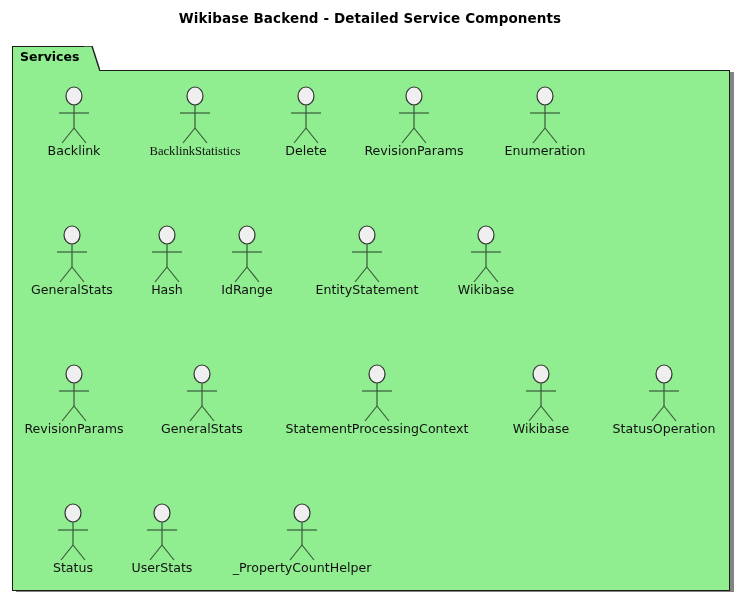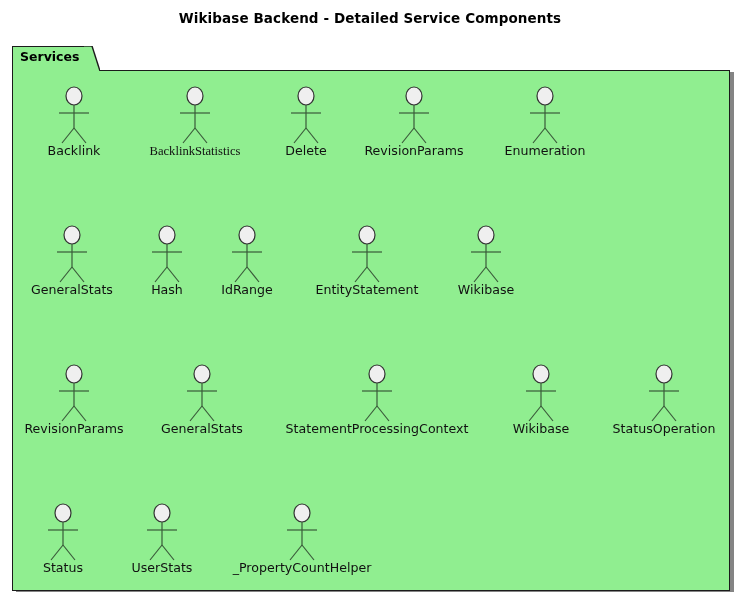--- a/index.html
+++ b/index.html
@@ -288,21 +288,21 @@
       <div class="actor" style="left: 664px; top: 362px;">
         <svg class="actor-figure" width="50" height="62" viewBox="0 0 50 62">
           <ellipse cx="25" cy="12" rx="8" ry="9" fill="#efefef" stroke="#333333" stroke-width="1.2"></ellipse>
           <line x1="25" y1="21" x2="25" y2="44" stroke="#3a5a3a" stroke-width="1.2"></line>
           <line x1="10" y1="29" x2="40" y2="29" stroke="#3a5a3a" stroke-width="1.2"></line>
           <line x1="25" y1="44" x2="13" y2="59" stroke="#3a5a3a" stroke-width="1.2"></line>
           <line x1="25" y1="44" x2="37" y2="59" stroke="#3a5a3a" stroke-width="1.2"></line>
         </svg>
         <div class="actor-label">StatusOperation</div>
       </div>
-      <div class="actor" style="left: 63px; top: 501px;">
+      <div class="actor" style="left: 73px; top: 501px;">
         <svg class="actor-figure" width="50" height="62" viewBox="0 0 50 62">
           <ellipse cx="25" cy="12" rx="8" ry="9" fill="#efefef" stroke="#333333" stroke-width="1.2"></ellipse>
           <line x1="25" y1="21" x2="25" y2="44" stroke="#3a5a3a" stroke-width="1.2"></line>
           <line x1="10" y1="29" x2="40" y2="29" stroke="#3a5a3a" stroke-width="1.2"></line>
           <line x1="25" y1="44" x2="13" y2="59" stroke="#3a5a3a" stroke-width="1.2"></line>
           <line x1="25" y1="44" x2="37" y2="59" stroke="#3a5a3a" stroke-width="1.2"></line>
         </svg>
         <div class="actor-label">Status</div>
       </div>
       <div class="actor" style="left: 162px; top: 501px;">

